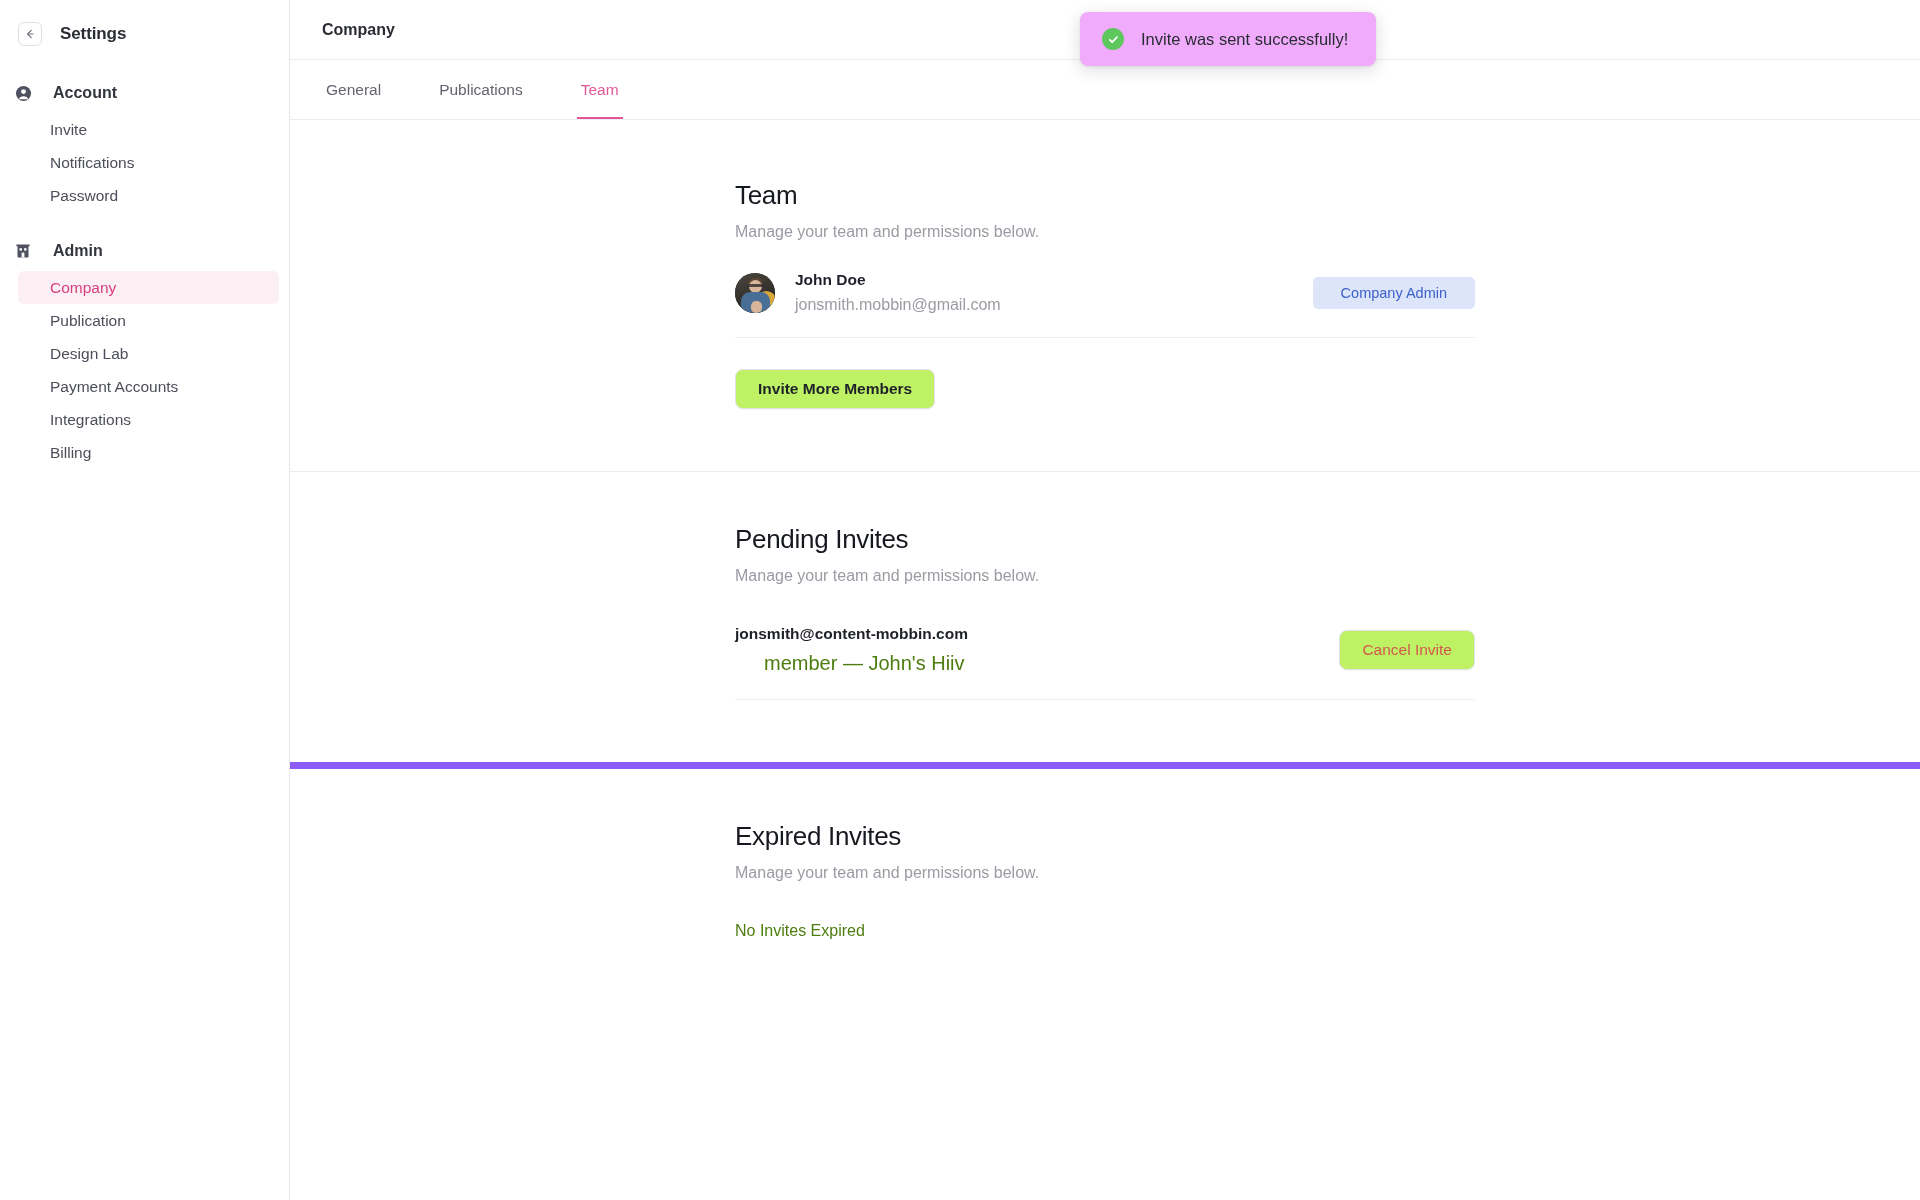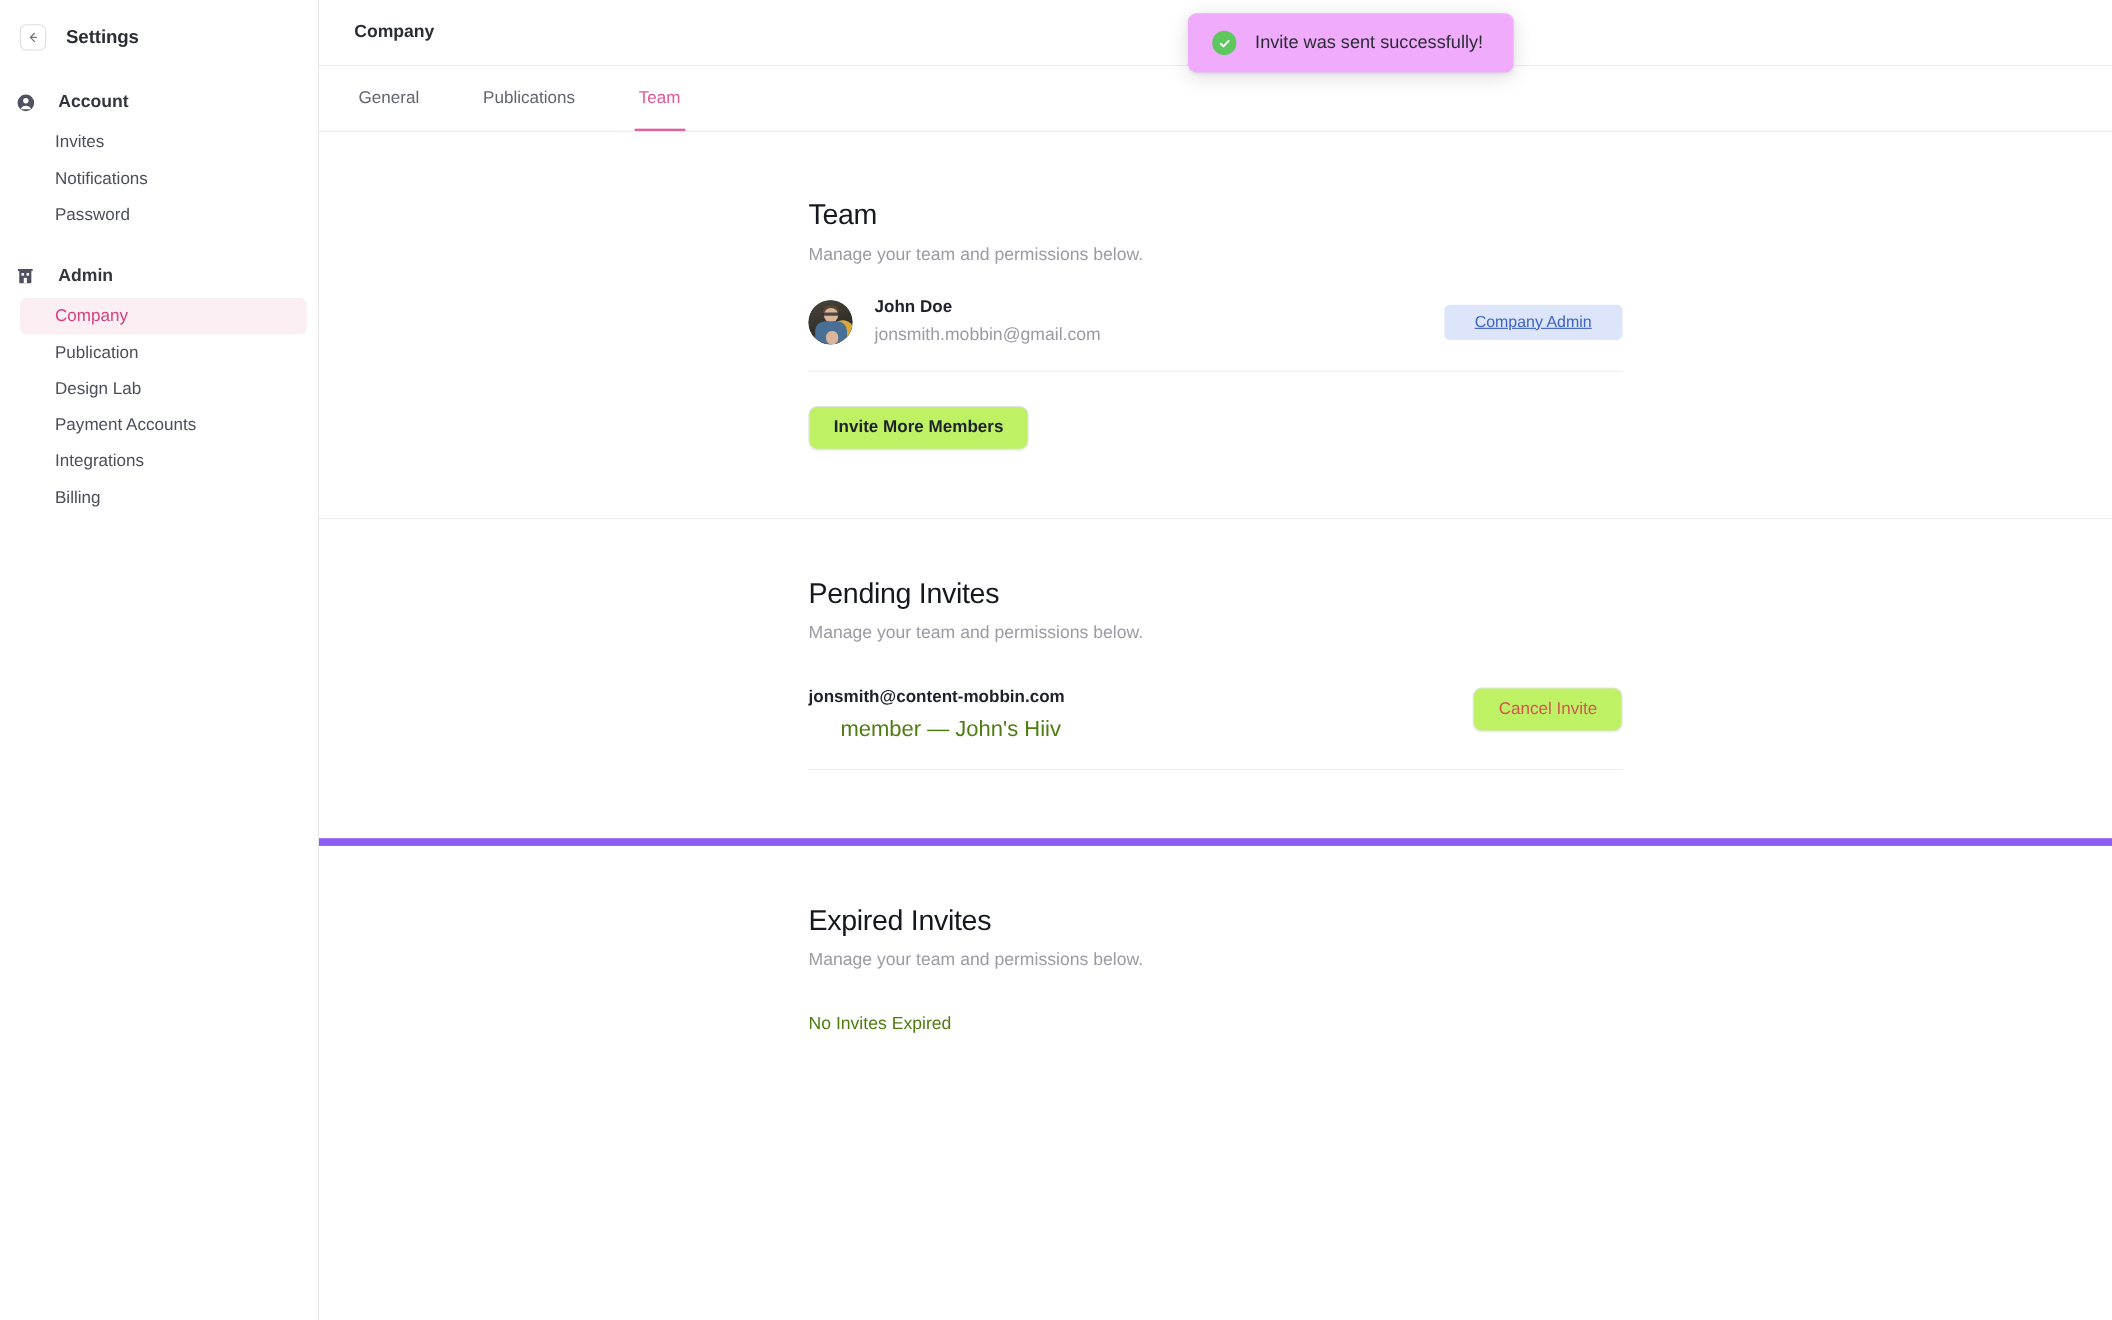--- a/index.html
+++ b/index.html
@@ -140,39 +140,38 @@
   .member-text { margin-left: 20px; flex: 1 1 auto; min-width: 0; }
   .member-name { font-size: 15.5px; font-weight: bold; color: #1f212a; }
   .member-email { font-size: 16px; color: #9a9ba3; margin-top: 7px; }
   .role-badge {
     background: #dde5fa;
     color: #3c62c9;
     font-size: 14.5px;
     border-radius: 5px;
     padding: 8px 28px;
     white-space: nowrap;
-    text-decoration: underline;
   }
 
   .btn {
     display: inline-block;
     background: #bef264;
     border: 1px solid #e2e2e6;
     border-radius: 8px;
     font-size: 15.5px;
     padding: 10px 22px;
     cursor: pointer;
     font-family: inherit;
     box-shadow: 0 1px 1px rgba(16,20,40,0.04);
   }
   .btn-invite { margin-top: 31px; color: #1f212a; font-weight: bold; }
   .btn-cancel { color: #d2584f; }
 
   .invite-row {
-    display: flex; align-items: flex-start;
+    display: flex; align-items: center;
     margin-top: 40px;
     padding-bottom: 24px;
     border-bottom: 1px solid #ededf0;
   }
   .invite-text { flex: 1 1 auto; min-width: 0; }
   .invite-email { font-size: 15.5px; font-weight: bold; color: #1f212a; }
   .invite-meta { font-size: 20px; color: #4d7c0f; margin-top: 9px; margin-left: 29px; }
 
   .empty-text { margin-top: 40px; font-size: 16px; color: #4d7c0f; }
 
@@ -218,21 +217,21 @@
         <span class="ic">
           <svg width="17" height="17" viewBox="0 0 18 18" fill="none">
             <circle cx="9" cy="9" r="8" fill="#4f5160"></circle>
             <circle cx="9" cy="7" r="2.6" fill="#ffffff"></circle>
             <path d="M3.9 15.1a5.6 5.6 0 0 1 10.2 0" fill="#ffffff"></path>
           </svg>
         </span>
         <span class="sb-group-label">Account</span>
       </div>
       <div class="sb-items">
-        <div class="sb-item">Invites</div>
+        <div class="sb-item">Invite</div>
         <div class="sb-item">Notifications</div>
         <div class="sb-item">Password</div>
       </div>
     </div>
 
     <div class="sb-group">
       <div class="sb-group-head">
         <span class="ic">
           <svg width="16" height="16" viewBox="0 0 16 16" fill="none">
             <rect x="2.5" y="3" width="11" height="11.5" rx="0.8" fill="#4f5160"></rect>

